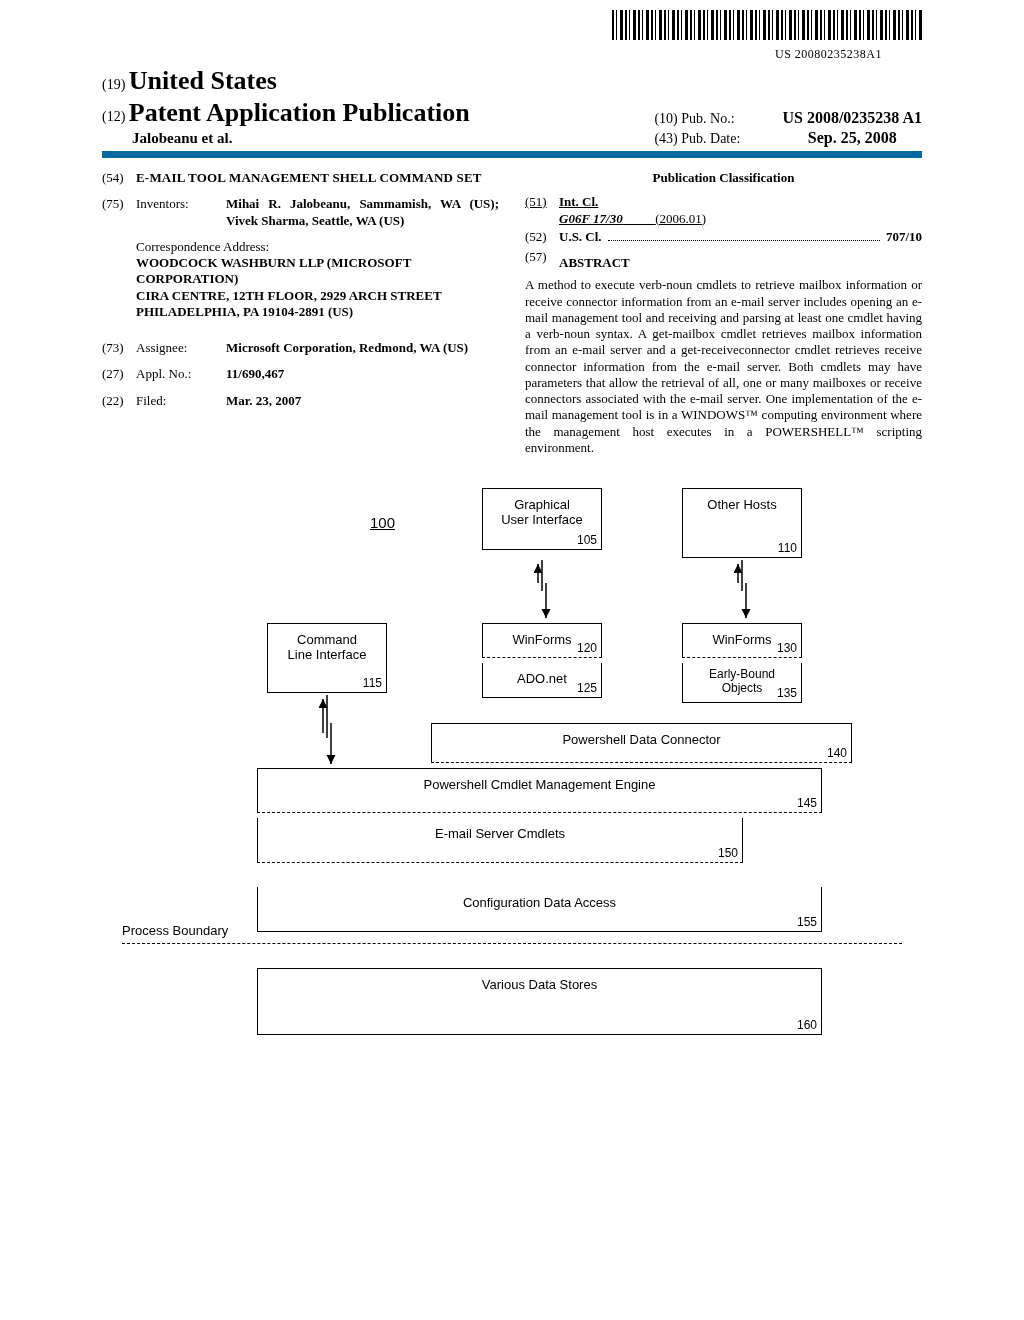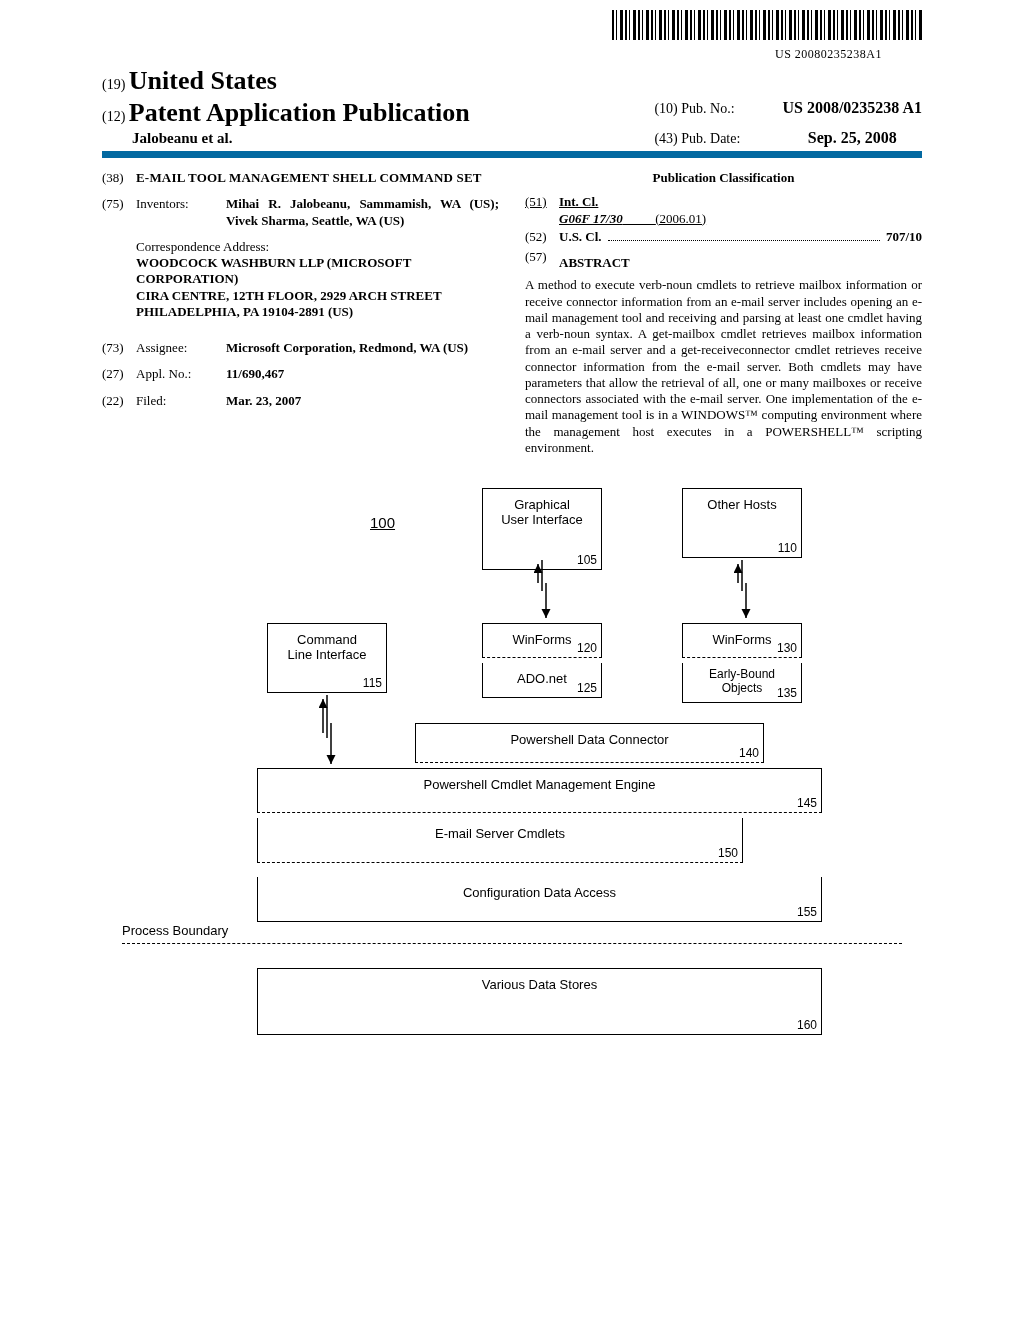--- a/index.html
+++ b/index.html
@@ -37,21 +37,21 @@
     padding-bottom: 4px;
     margin-bottom: 12px;
   }
   .hl { }
   .hl .line1 { font-size: 14px; }
   .hl .line1 b { font-size: 26px; font-weight: bold; }
   .hl .line2 { font-size: 14px; margin-top: 2px; }
   .hl .line2 b { font-size: 26px; font-weight: bold; }
   .hl .authors { font-size: 15px; font-weight: bold; margin-top: 2px; padding-left: 30px;}
   .hr { text-align: left; font-size: 14px; }
-  .hr .row { display:flex; gap:8px; align-items:baseline; margin-top:12px;}
+  .hr .row { display:flex; gap:8px; align-items:baseline; margin-top:2px;}
   .hr .row .lab { min-width:120px; }
   .hr .row .val { flex:1; text-align:center; font-weight:bold; font-size:16px;font-family:Liberation Serif, serif;}
   .cols {
     display: flex;
     gap: 26px;
   }
   .col {
     width: 50%;
     font-size: 13px;
     line-height: 1.25;
@@ -116,21 +116,21 @@
         <span class="lab">(43) Pub. Date:</span>
         <span class="val date">Sep. 25, 2008</span>
       </div>
     </div>
   </div>
 
   <div class="cols">
 
     <div class="col">
       <div class="item">
-        <div class="num">(38)</div>
+        <div class="num">(54)</div>
         <div class="val title54" style="margin-left:0;">E-MAIL TOOL MANAGEMENT SHELL COMMAND SET</div>
       </div>
       <div class="item">
         <div class="num">(75)</div>
         <div class="lab">Inventors:</div>
         <div class="val"><b>Mihai R. Jalobeanu, Sammamish, WA (US); Vivek Sharma, Seattle, WA (US)</b></div>
       </div>
       <div class="addr">
         <span>Correspondence Address:</span><br>
         <b style="white-space:pre-line;">WOODCOCK WASHBURN LLP (MICROSOFT CORPORATION)
@@ -177,21 +177,21 @@
         <div class="num">(57)</div>
         <div class="val abstract-h">ABSTRACT</div>
       </div>
       <div style="text-align:justify;">A method to execute verb-noun cmdlets to retrieve mailbox information or receive connector information from an e-mail server includes opening an e-mail management tool and receiving and parsing at least one cmdlet having a verb-noun syntax. A get-mailbox cmdlet retrieves mailbox information from an e-mail server and a get-receiveconnector cmdlet retrieves receive connector information from the e-mail server. Both cmdlets may have parameters that allow the retrieval of all, one or many mailboxes or receive connectors associated with the e-mail server. One implementation of the e-mail management tool is in a WINDOWS™ computing environment where the management host executes in a POWERSHELL™ scripting environment.</div>
     </div>
   </div>
 
   <div class="diagram">
     <span class="dnum" style="left:268px; top:36px;">100</span>
 
-    <div class="dbox" style="left:380px; top:10px; width:120px; height:82px;">
+    <div class="dbox" style="left:380px; top:10px; width:120px; height:62px;">
       <span class="cap" style="white-space:pre-line;">Graphical
 User Interface</span>
       <span class="ref">105</span>
     </div>
     <div class="dbox" style="left:580px; top:10px; width:120px; height:70px;">
       <span class="cap">Other Hosts</span>
       <span class="ref">110</span>
     </div>
 
     <div class="dbox" style="left:165px; top:145px; width:120px; height:70px;">
@@ -210,33 +210,33 @@
     <div class="dbox" style="left:580px; top:145px; width:120px; height:35px; border-bottom-style:dashed;">
       <span class="cap">WinForms</span>
       <span class="ref">130</span>
     </div>
     <div class="dbox" style="left:580px; top:185px; width:120px; height:40px; border-top:none; padding-top:4px;">
       <span class="cap" style="white-space:pre-line; font-size:12px;">Early-Bound
 Objects</span>
       <span class="ref">135</span>
     </div>
 
-    <div class="dbox" style="left:313px; top:245px; width:349px; height:40px; border-bottom-style:dashed;">
+    <div class="dbox" style="left:329px; top:245px; width:421px; height:40px; border-bottom-style:dashed;">
       <span class="cap">Powershell Data Connector</span>
       <span class="ref">140</span>
     </div>
     <div class="dbox" style="left:155px; top:290px; width:565px; height:45px; border-bottom-style:dashed;">
       <span class="cap">Powershell Cmdlet Management Engine</span>
       <span class="ref">145</span>
     </div>
     <div class="dbox" style="left:155px; top:340px; width:486px; height:45px; border-top:none; border-bottom-style:dashed;">
       <span class="cap">E-mail Server Cmdlets</span>
       <span class="ref">150</span>
     </div>
-    <div class="dbox" style="left:155px; top:399px; width:565px; height:45px; border-top:none;">
+    <div class="dbox" style="left:155px; top:409px; width:565px; height:45px; border-top:none;">
       <span class="cap">Configuration Data Access</span>
       <span class="ref">155</span>
     </div>
 
     <span class="proc-lbl" style="left:20px; top:445px;">Process Boundary</span>
     <div class="hline" style="left:20px; top:465px; width:780px;"></div>
 
     <div class="dbox" style="left:155px; top:490px; width:565px; height:67px;">
       <span class="cap">Various Data Stores</span>
       <span class="ref">160</span>

